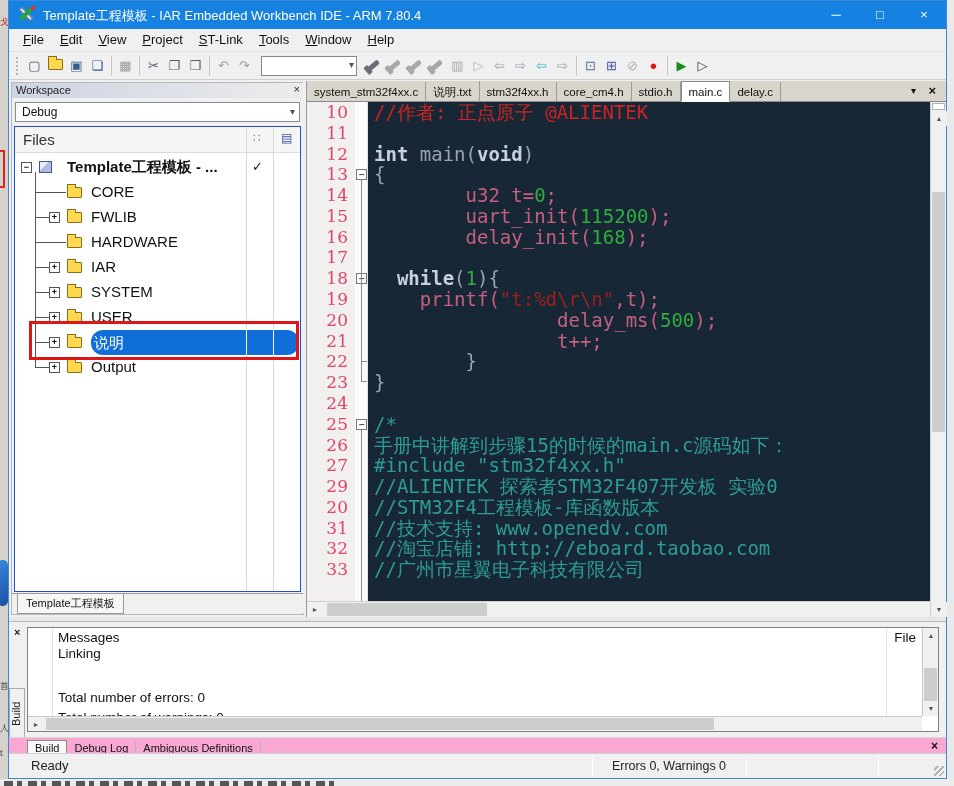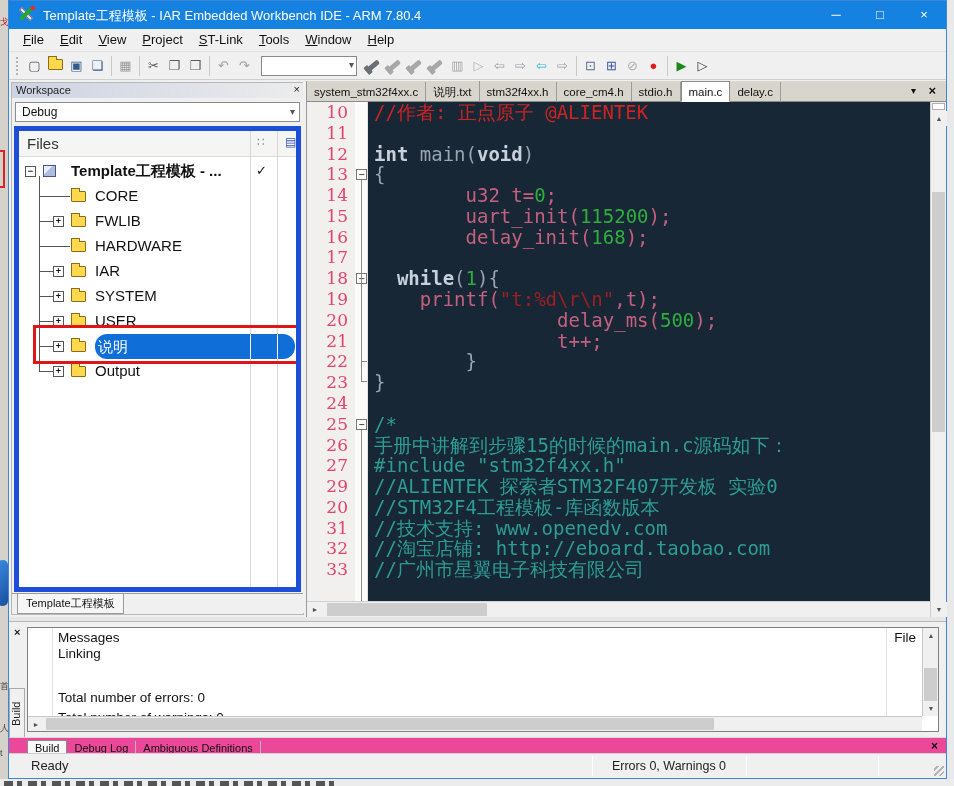--- a/index.html
+++ b/index.html
@@ -50,21 +50,21 @@
   .folder::before{content:"";position:absolute;left:-1px;top:-4px;width:7px;height:3px;background:#ffd84d;border:1px solid #8a6d1a;border-bottom:none;}
 
   
   #workspace{position:absolute;left:2px;top:81px;width:293px;height:533px;background:#f0f0f0;border:1px solid #b8b8b8;}
   #ws-header{position:absolute;left:0;top:0;right:0;height:15px;background:linear-gradient(90deg,#ccd3e2,#ececec);
              font-size:11px;color:#222;padding:1px 0 0 4px;}
   #ws-close{position:absolute;right:3px;top:0;font-size:11px;color:#222;}
   #ws-combo{position:absolute;left:3px;top:19px;right:3px;height:20px;background:#fff;border:1px solid #8a8a8a;
             font-size:12px;color:#111;padding:2px 0 0 6px;}
   #ws-combo .dd{position:absolute;right:4px;top:3px;font-size:10px;color:#555;}
-  #files-box{position:absolute;left:2px;top:43px;right:2px;bottom:22px;background:#fff;border:5px solid #1d4ed8;overflow:hidden;}
+  #files-box{position:absolute;left:2px;top:43px;right:2px;bottom:22px;background:#fff;border:1px solid #1d4ed8;overflow:hidden;}
   #files-header{position:absolute;left:0;top:0;right:0;height:26px;background:#f5f5f3;border-bottom:1px solid #dcdcdc;}
   #files-header .ft{position:absolute;left:8px;top:4px;font-size:15px;color:#333;}
   .colsep{position:absolute;top:0;bottom:0;width:1px;background:#d8d8d8;}
   #hdr-icon1{position:absolute;left:238px;top:4px;font-size:12px;color:#888;}
   #hdr-icon2{position:absolute;left:266px;top:4px;font-size:12px;color:#3a56b0;}
   #project-row{position:absolute;left:0;top:28px;right:0;height:25px;}
   #project-row .expander{left:6px;}
   .cube{position:absolute;left:24px;top:6px;width:13px;height:12px;border:1px solid #44548a;
         background:linear-gradient(135deg,#e8eefc 40%,#aebde0 41%);}
   #project-label{position:absolute;left:52px;top:3px;font-size:15px;font-weight:bold;color:#111;white-space:nowrap;}
@@ -141,21 +141,21 @@
   #msg-vscroll{position:absolute;right:0;top:0;width:16px;bottom:15px;background:#f0f0f0;border-left:1px solid #c8c8c8;}
   #msg-vscroll .up{top:0;}
   #msg-vscroll .down{bottom:0;}
   #msg-vscroll .thumb{position:absolute;left:1px;right:1px;top:40px;height:34px;background:#cdcdcd;}
   #msg-hscroll{position:absolute;left:0;bottom:0;right:16px;height:15px;background:#f0f0f0;border-top:1px solid #c8c8c8;}
   #msg-hscroll .left{left:0;top:0;}
   #msg-hscroll .right{position:absolute;right:0;top:0;}
   #msg-hscroll .thumb{position:absolute;left:18px;top:1px;width:668px;height:12px;background:#cdcdcd;}
 
   
-  #bottom-tabbar{position:absolute;left:0;top:736px;right:0;height:16px;background:#ec4899;border-top:1px solid #d8d8d8;padding-left:18px;}
+  #bottom-tabbar{position:absolute;left:0;top:736px;right:0;height:16px;background:#f9a8d4;border-top:1px solid #d8d8d8;padding-left:18px;}
   .btab{display:inline-block;height:16px;padding:1px 7px 0 7px;font-size:11px;color:#111;border-right:1px solid #b5b5b5;}
   .btab.active{background:#f8f8f8;border:1px solid #8a8a8a;border-bottom:none;}
   #bt-close{position:absolute;right:8px;top:1px;font-size:12px;font-weight:bold;color:#111;}
 
   
   #status-bar{position:absolute;left:0;top:752px;right:0;height:25px;background:#f0f0f0;border-top:1px solid #cfcfcf;}
   #status-ready{position:absolute;left:22px;top:4px;font-size:13px;color:#222;}
   .st-sep{position:absolute;top:2px;bottom:2px;width:1px;background:#d5d5d5;border-right:1px solid #fff;}
   #status-errors{position:absolute;left:585px;top:5px;width:150px;text-align:center;font-size:12.5px;color:#222;}
   #grip{position:absolute;right:2px;bottom:2px;width:10px;height:10px;

